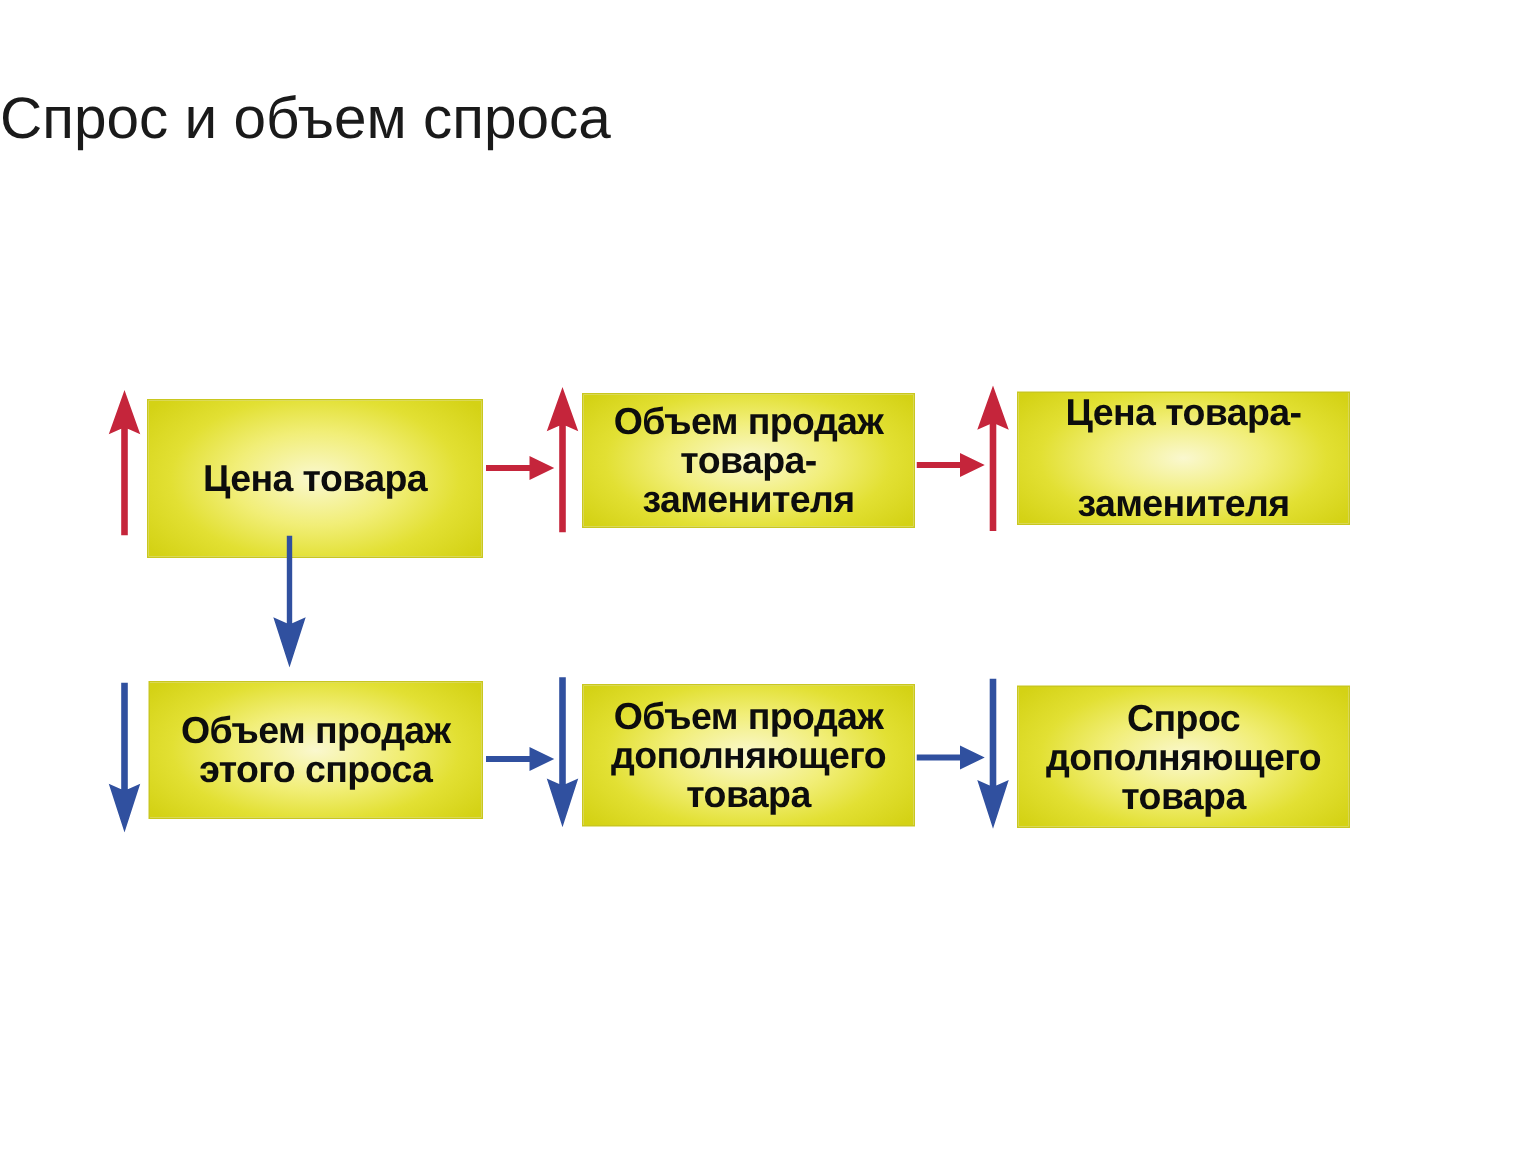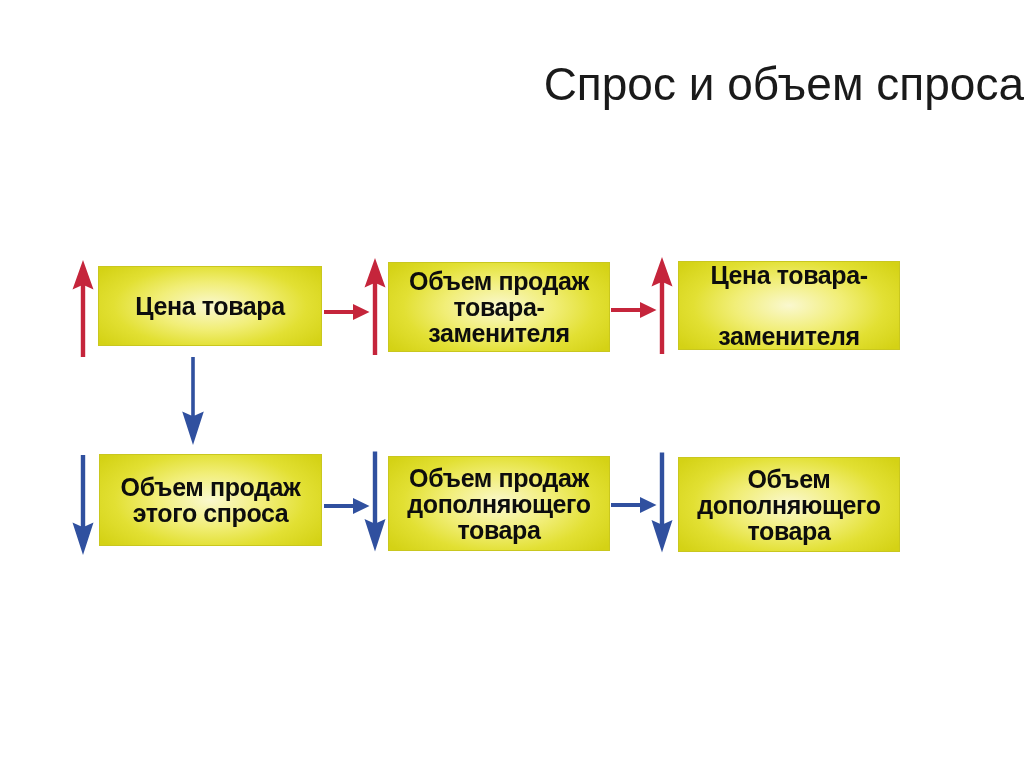--- a/index.html
+++ b/index.html
@@ -8,22 +8,22 @@
     width:1024px;
     height:767px;
     background:#ffffff;
     overflow:hidden;
     font-family:"Liberation Sans", sans-serif;
   }
   .slide-title{
     position:absolute;
     left:0; top:60px;
     width:100%;
-    text-align:right;
-    font-size:46px;
+    text-align:left;
+    font-size:39px;
     font-weight:400;
     color:#1a1a1a;
     line-height:1.05;
   }
   .box{
     position:absolute;
     display:flex;
     flex-direction:column;
     align-items:center;
     justify-content:center;
@@ -52,21 +52,21 @@
 <div class="slide">
 
   <div class="slide-title">Спрос и объем спроса</div>
 
   <div class="arr" style="left:72px;top:260px;width:22px;height:97px;">
     <svg viewBox="0 0 22 97">
         <polygon class="red-fill" points="11,0 21.5,29.5 13.2,25.8 13.2,97 8.8,97 8.8,25.8 0.5,29.5"></polygon>
       </svg>
   </div>
 
-  <div class="box" style="left:98px;top:266px;width:224px;height:80px;">
+  <div class="box" style="left:98px;top:266px;width:224px;height:106px;">
     <span>Цена товара</span>
   </div>
 
   <div class="arr" style="left:324px;top:302px;width:46px;height:20px;">
     <svg viewBox="0 0 46 20">
         <polygon class="red-fill" points="0,8 29,8 29,2 45.5,10 29,18 29,12 0,12"></polygon>
       </svg>
   </div>
 
   <div class="arr" style="left:364px;top:258px;width:22px;height:97px;">
@@ -139,18 +139,18 @@
       </svg>
   </div>
 
   <div class="arr" style="left:651px;top:450px;width:22px;height:105px;">
     <svg viewBox="0 0 22 100">
         <polygon class="blue-fill" points="8.8,0 8.8,71.2 0.5,67.5 11,100 21.5,67.5 13.2,71.2 13.2,0"></polygon>
       </svg>
   </div>
 
   <div class="box" style="left:678px;top:457px;width:222px;height:95px;">
-    <span>Объем</span>
+    <span>Спрос</span>
     <span>дополняющего</span>
     <span>товара</span>
   </div>
 
 </div>
 
 </body></html>

